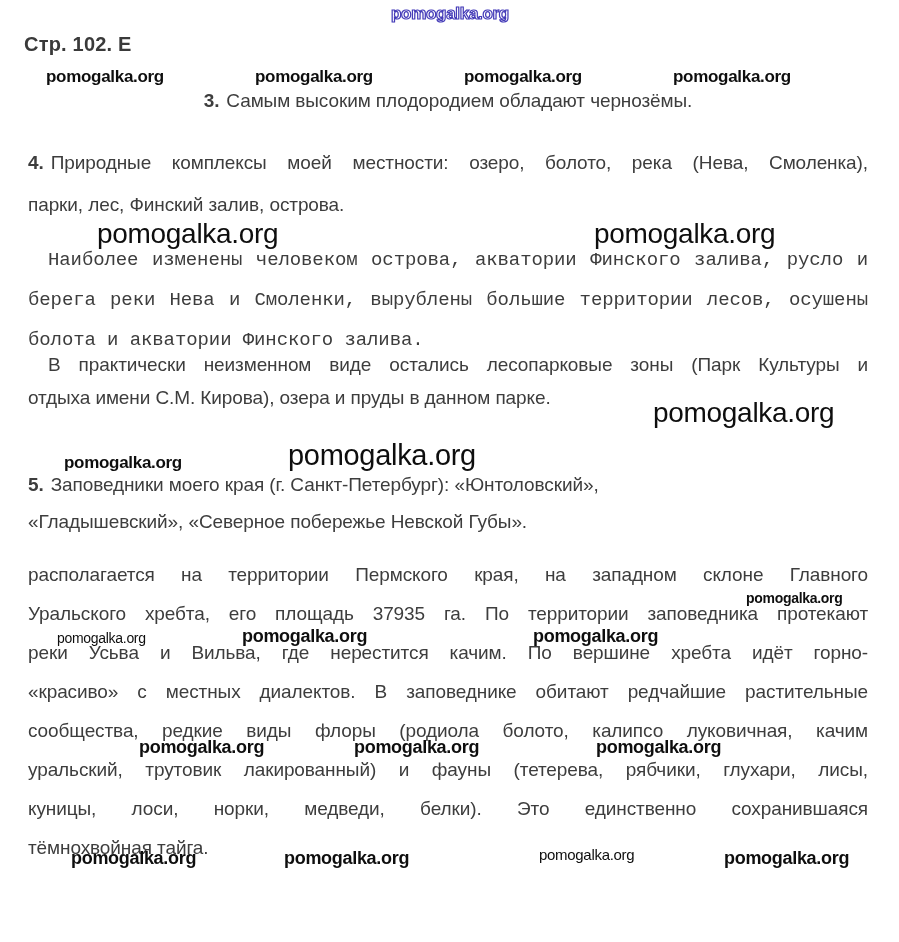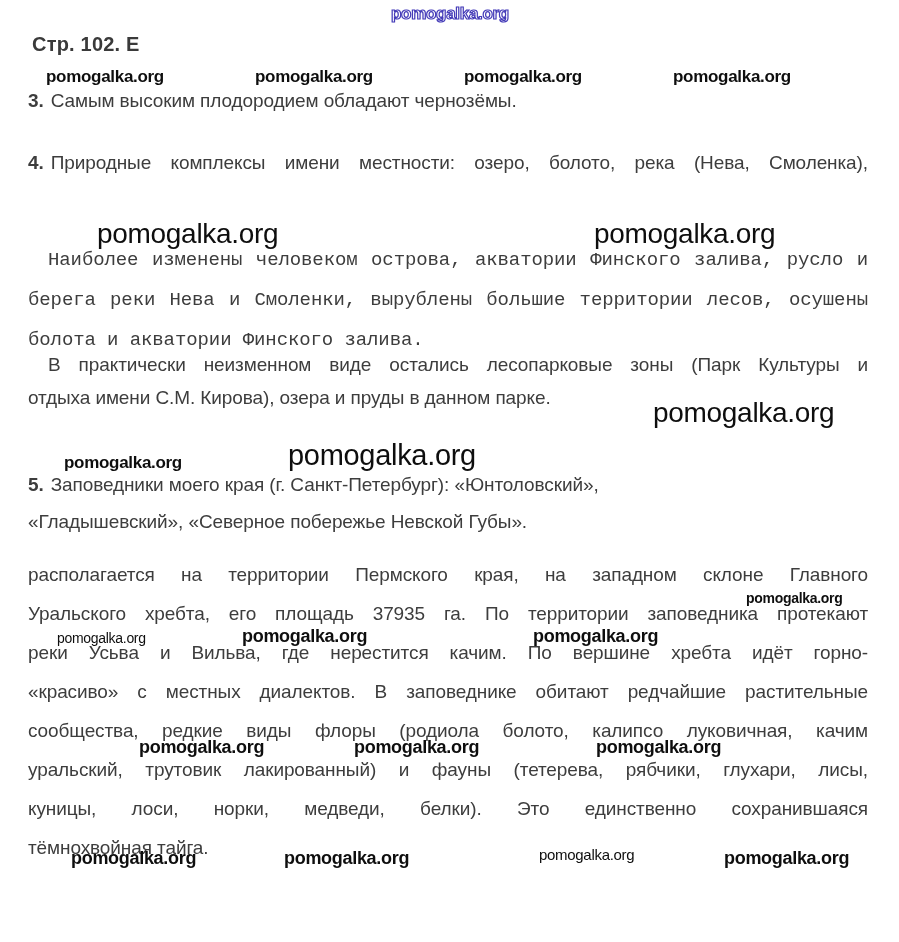--- a/index.html
+++ b/index.html
@@ -6,21 +6,21 @@
   .page {
     position: relative;
     width: 899px;
     height: 942px;
     background: #ffffff;
     overflow: hidden;
     font-family: "Liberation Sans", sans-serif;
   }
   .page-header {
     position: absolute;
-    left: 32px;
+    left: 24px;
     top: 33px;
     font-size: 20px;
     font-weight: 700;
     color: #3a3a3a;
     letter-spacing: 0.2px;
     white-space: nowrap;
   }
   .text-block {
     position: absolute;
     left: 28px;
@@ -49,25 +49,26 @@
     -webkit-text-stroke: 1.2px #453cb8;
     text-shadow: 0 0 1px #7a74d8;
   }
 </style>
 </head>
 <body>
 
 <div class="page">
   <div class="page-header">Стр. 102. Е</div>
   <div id="blocks-root">
-      <div class="text-block" style="top: 88px; line-height: 26px;">
+      <div class="text-block" style="top: 88px; line-height: 26px; text-align: center;">
         <div class="text-line"><span class="item-num">3.</span><span>Самым высоким плодородием обладают чернозёмы.</span></div>
       </div>
       <div class="text-block" style="top: 142px; line-height: 42px;">
-        <div class="text-line justify"><span class="item-num">4.</span><span>Природные комплексы имени местности: озеро, болото, река (Нева, Смоленка),</span></div>
+        <div class="text-line justify"><span class="item-num">4.</span><span>Природные комплексы моей местности: озеро, болото, река (Нева, Смоленка),</span></div>
+        <div class="text-line">парки, лес, Финский залив, острова.</div>
       </div>
       <div class="text-block" style="top: 240px; line-height: 40px; font-family: Liberation Mono, monospace;">
         <div class="text-line justify indent">Наиболее изменены человеком острова, акватории Финского залива, русло и</div>
         <div class="text-line justify">берега реки Нева и Смоленки, вырублены большие территории лесов, осушены</div>
         <div class="text-line">болота и акватории Финского залива.</div>
       </div>
       <div class="text-block" style="top: 348px; line-height: 33px;">
         <div class="text-line justify indent">В практически неизменном виде остались лесопарковые зоны (Парк Культуры и</div>
         <div class="text-line">отдыха имени С.М. Кирова), озера и пруды в данном парке.</div>
       </div>

